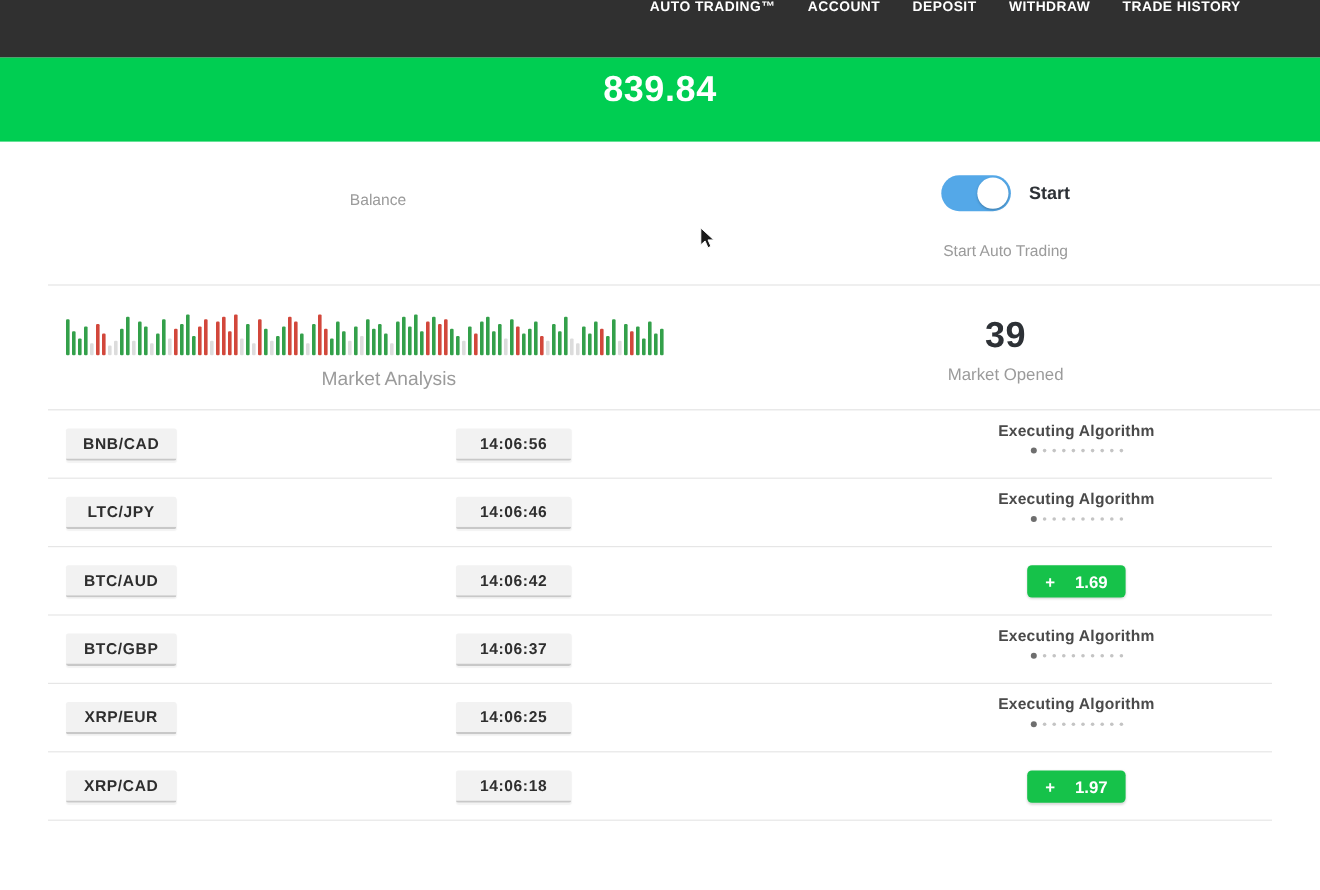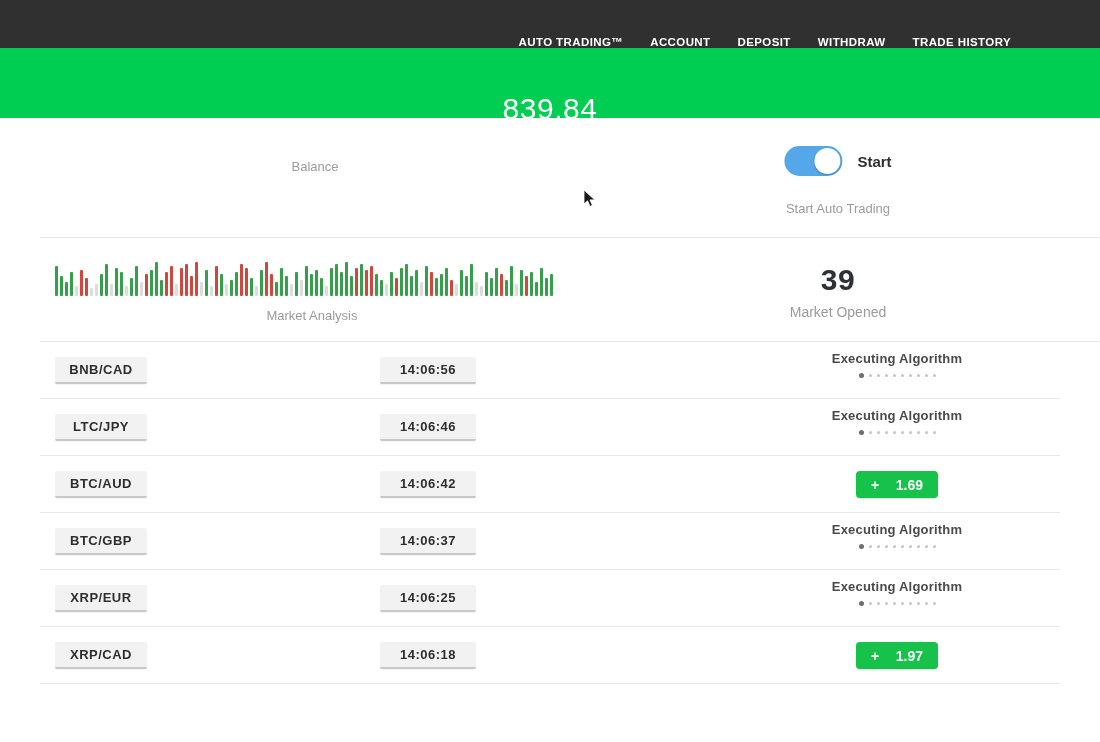--- a/index.html
+++ b/index.html
@@ -8,35 +8,35 @@
     font-family:"Liberation Sans", sans-serif;
     background:#ffffff;
     position:relative;
     overflow:hidden;
     color:#2e3237;
   }
 
   
   .topnav {
     height:48px; background:#303030;
-    display:flex; align-items:flex-end; justify-content:flex-end;
-    padding-right:89px; gap:27px;
+    display:flex; align-items:flex-start; justify-content:flex-end;
+    padding-right:66px; gap:27px;
   }
   .nav-item {
     color:#ffffff; font-size:11.5px; font-weight:bold;
     letter-spacing:.4px; cursor:pointer; white-space:nowrap;
   }
 
   
   .banner {
     height:70px; background:#00ce52; text-align:center; color:#ffffff;
     padding-top:9px;
   }
   .banner-label { font-size:13px; line-height:19px; }
-  .banner-value { font-size:30px; font-weight:normal; letter-spacing:.5px; line-height:36px;margin-top:34px; }
+  .banner-value { font-size:30px; font-weight:bold; letter-spacing:.5px; line-height:36px; }
 
   
   .stats1 { position:relative; height:120px; }
   .stats1::after, .stats2::after {
     content:""; position:absolute; left:40px; right:0; bottom:0;
     height:1px; background:#e4e4e4;
   }
   .stats2 { position:relative; height:104px; }
 
   .big-num { font-size:38px; font-weight:bold; color:#2d3136; letter-spacing:.5px; }
@@ -63,22 +63,22 @@
   }
   .toggle-label { font-size:15px; font-weight:bold; color:#2d3136; }
   .toggle-block .caption { margin-top:25px; }
 
   .market-block .bars {
     position:absolute; left:55px; top:20px; height:38px;
     display:flex; align-items:flex-end; gap:2px;
   }
   .bar { width:3px; border-radius:1px; }
   .market-caption {
-    position:absolute; left:312px; top:70px; transform:translateX(-50%);
-    font-size:13px; color:#9b9b9b;
+    position:absolute; left:324px; top:70px; transform:translateX(-50%);
+    font-size:16px; color:#9b9b9b;
   }
   .trades-opened-block {
     position:absolute; left:838px; top:12px; transform:translateX(-50%);
     text-align:center;
   }
   .trades-opened-block .big-num { font-size:30px;margin-top:13px; }
   .trades-opened-block .caption { margin-top:7px; font-size:14px; }
 
   
   .trade-row { position:relative; height:57px; }

